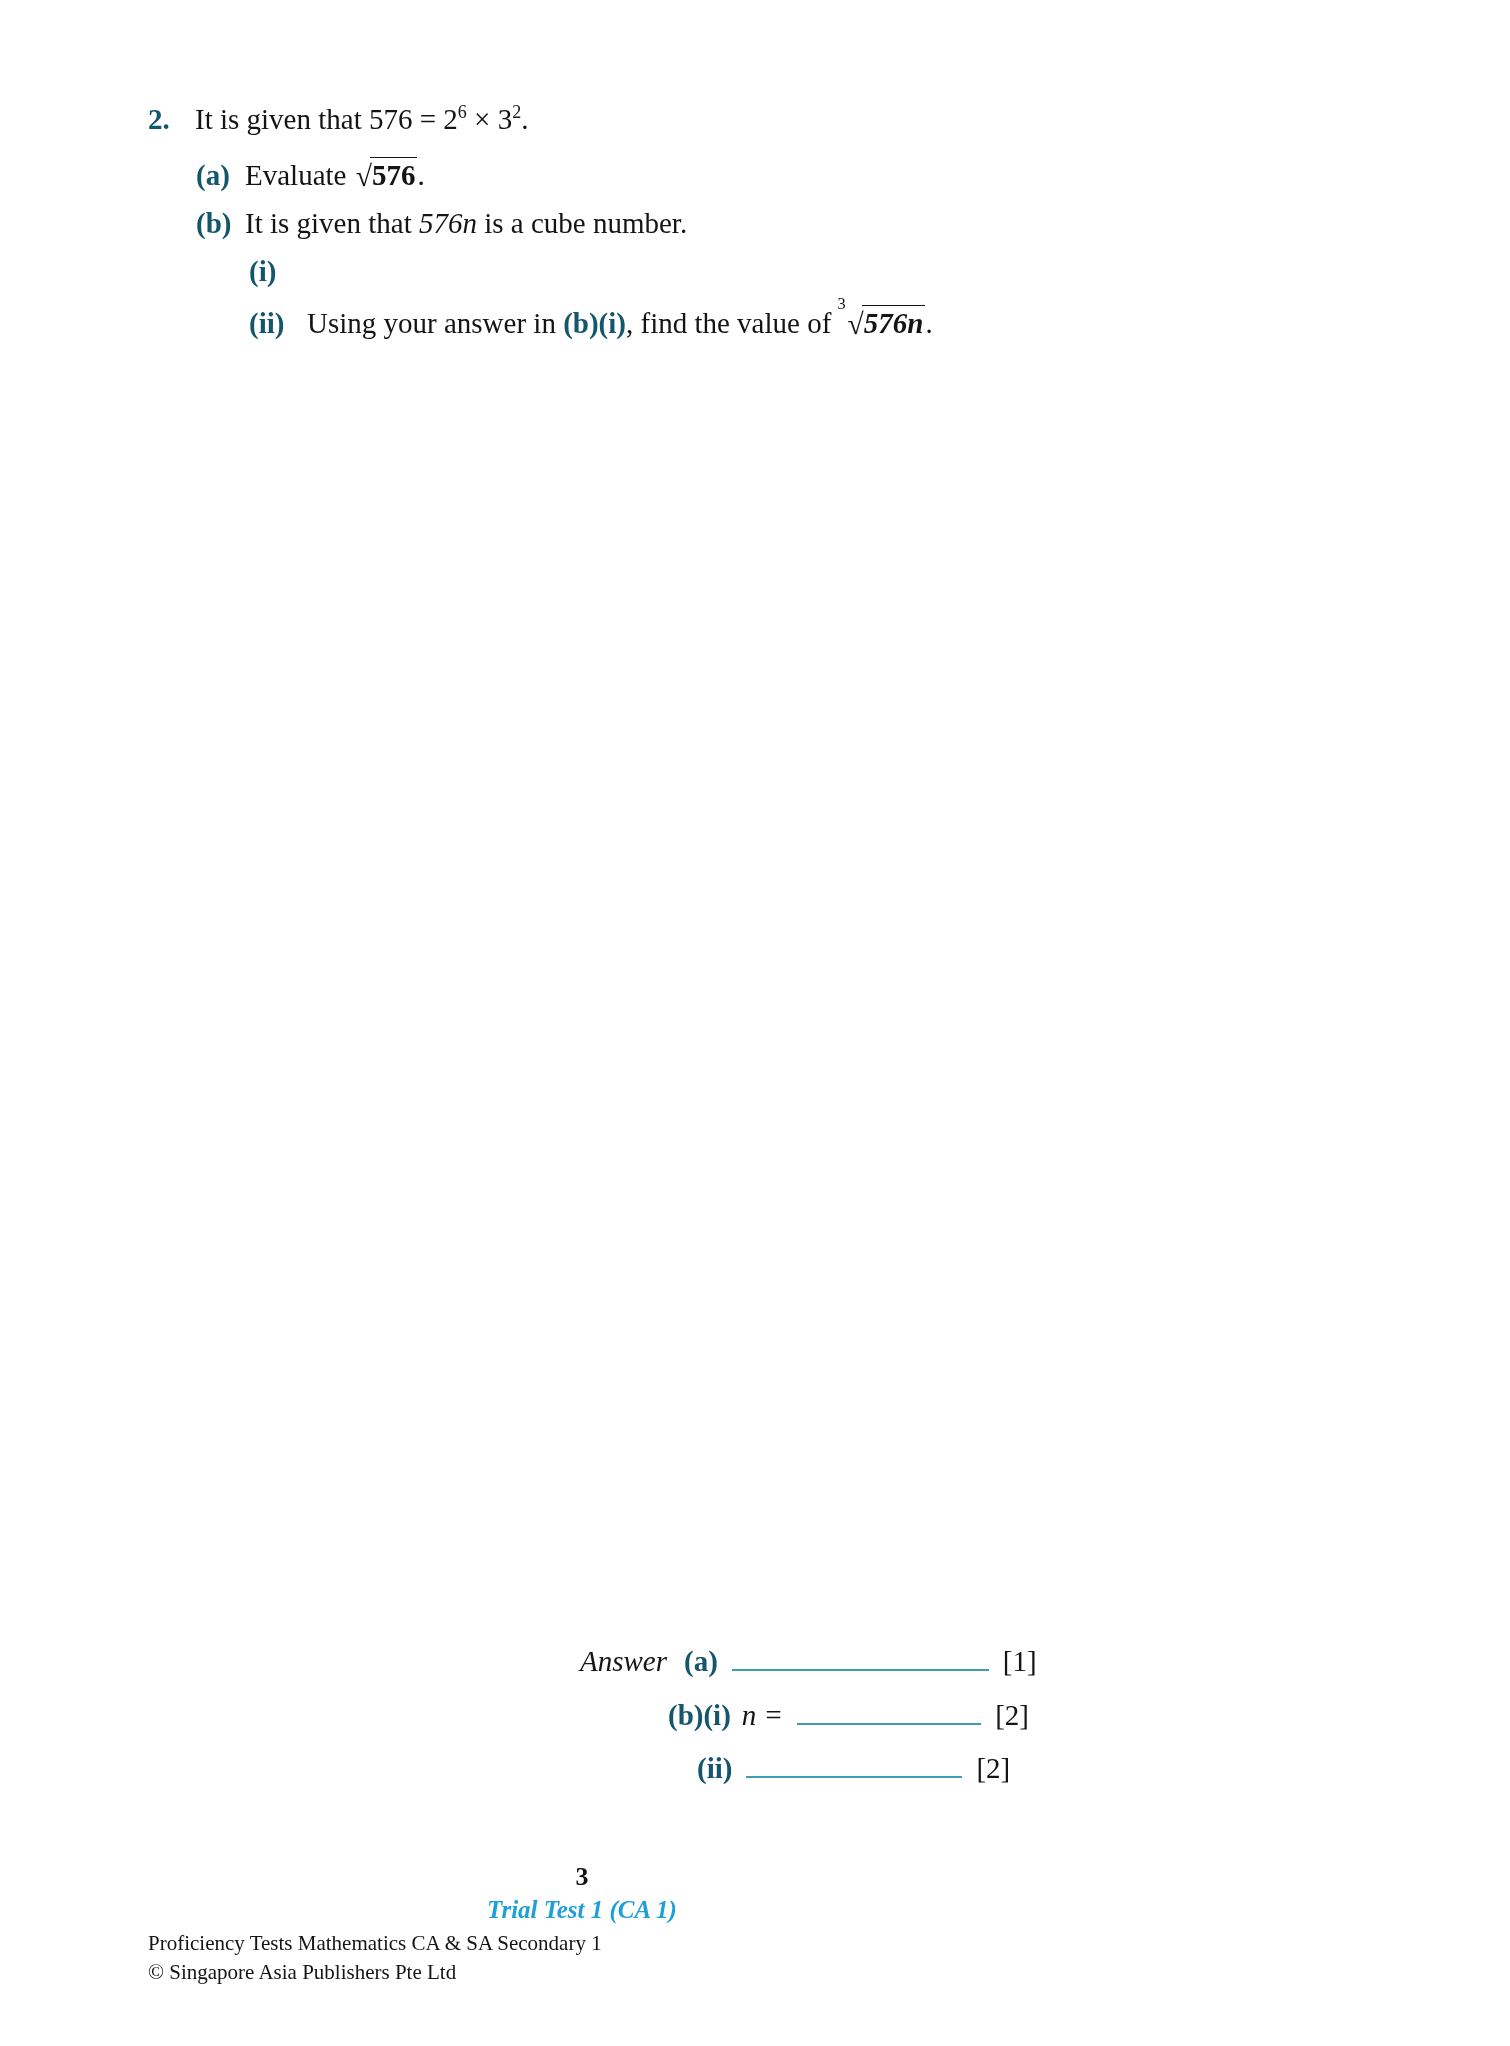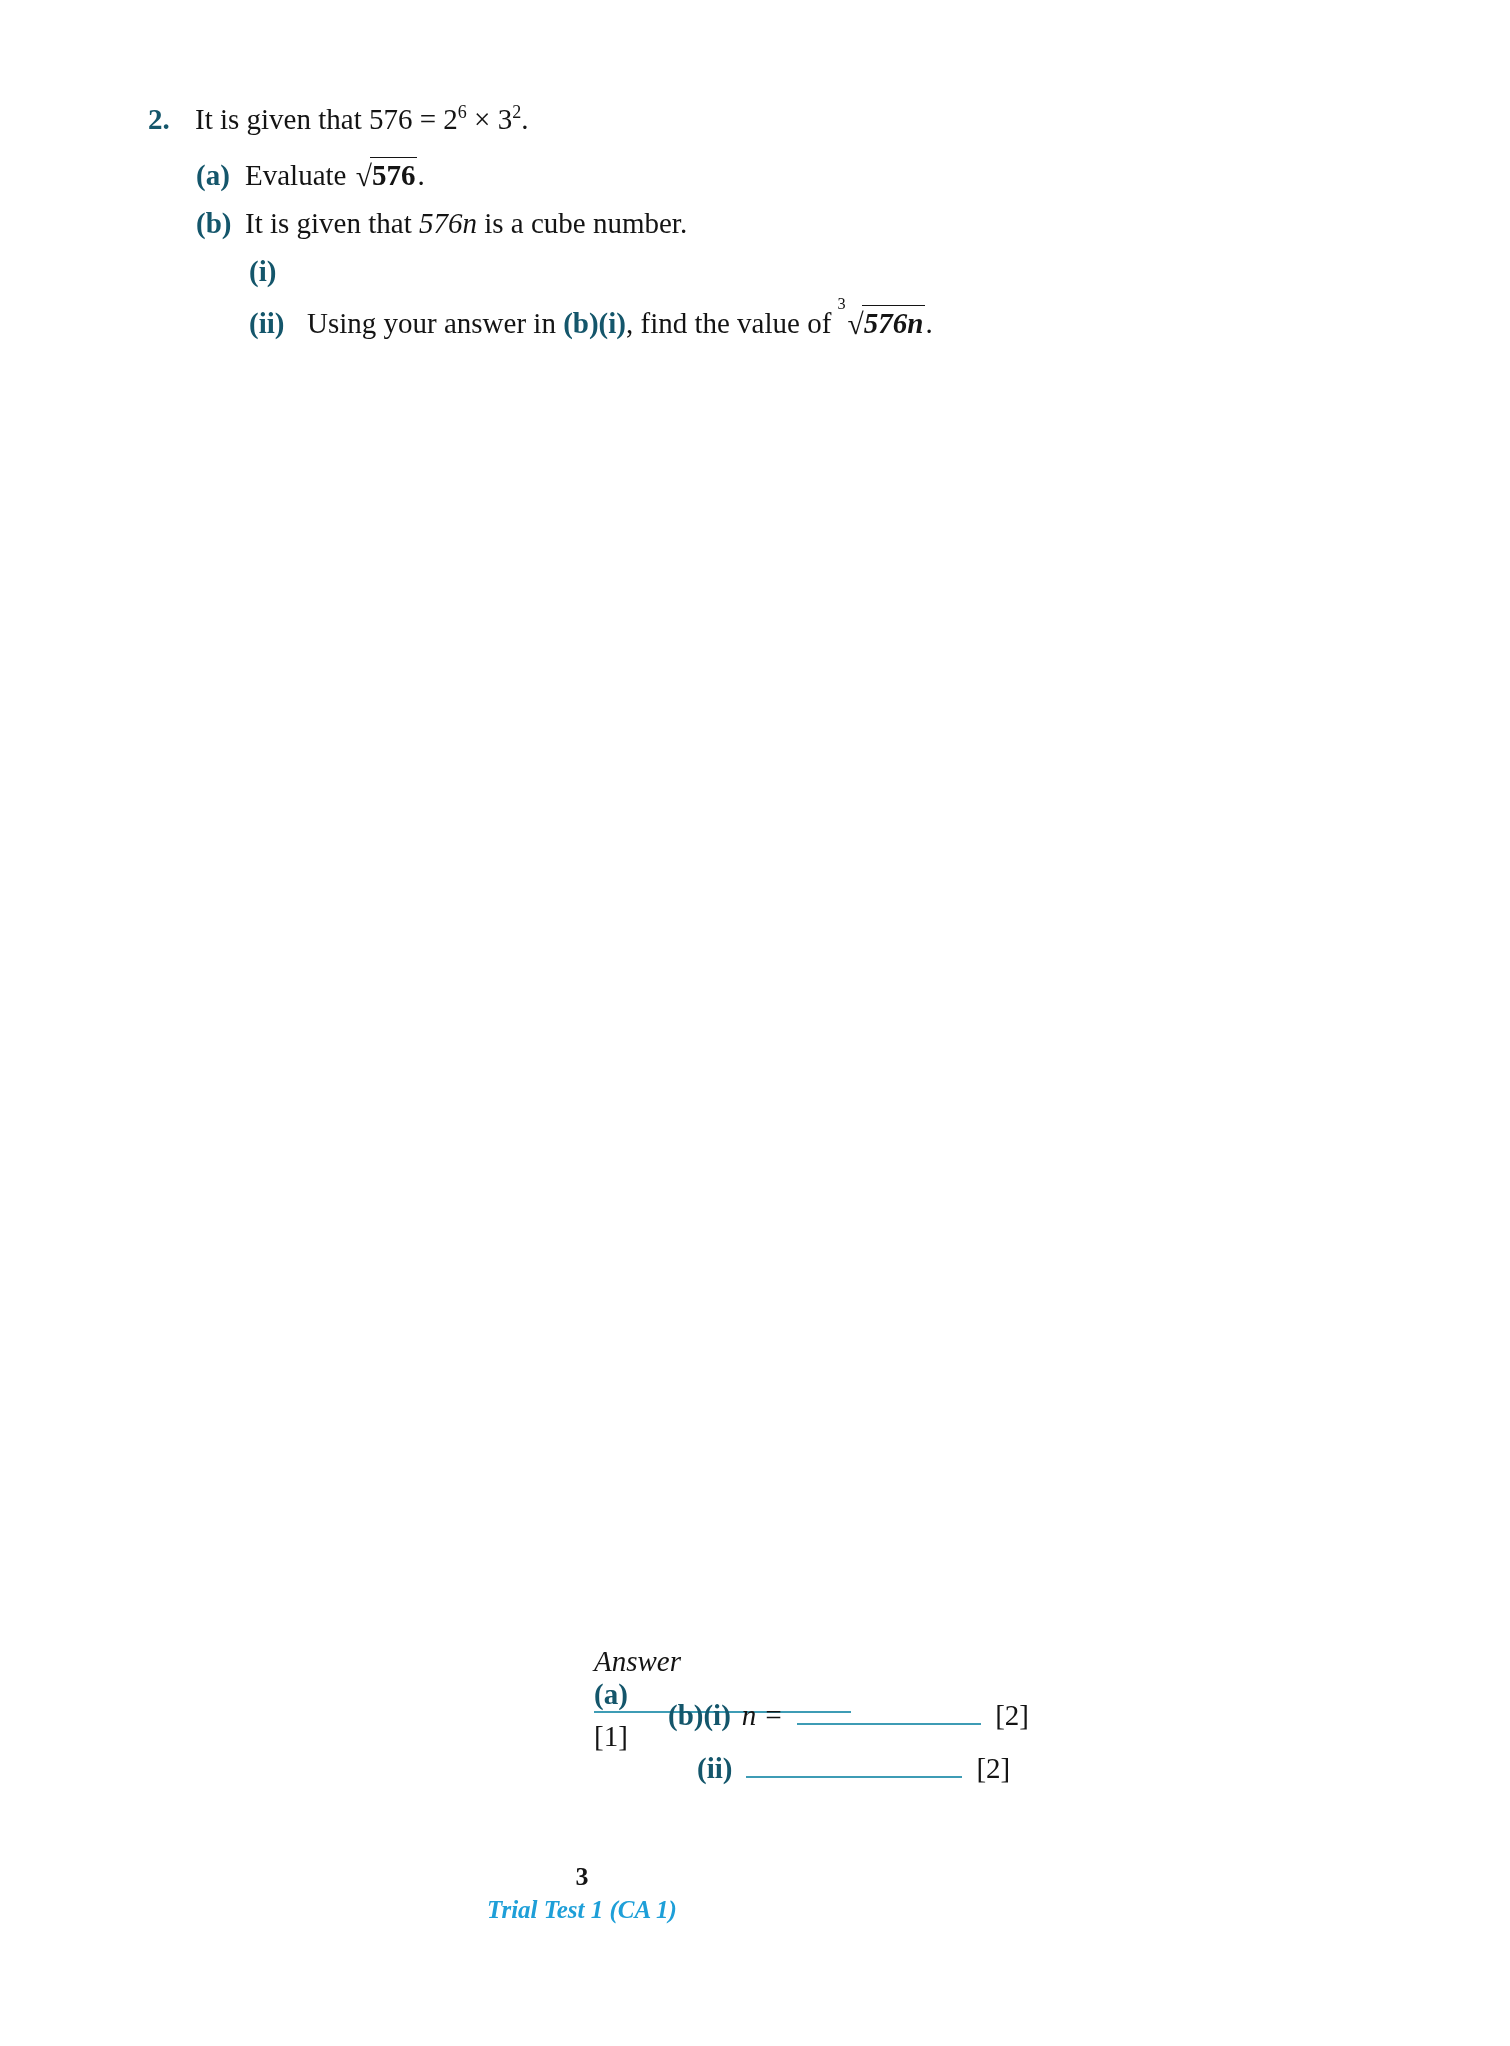--- a/index.html
+++ b/index.html
@@ -111,21 +111,21 @@
     display: inline-block;
     height: 0;
     border-bottom: 2.2px solid #3e9cb5;
     margin: 0 14px 7px 14px;
     vertical-align: middle;
   }
   .ans-marks {
     color: #141414;
   }
 
-  .ans-a   { left: 580px;  top: 1645px; flex-direction: column; }
+  .ans-a   { left: 580px;  top: 1645px; }
   .ans-bi  { left: 668px;  top: 1699px; }
   .ans-bii { left: 697px;  top: 1752px; }
 
   .ans-a   .ans-rule { width: 257px; }
   .ans-bi  .ans-rule { width: 184px; }
   .ans-bii .ans-rule { width: 216px; }
 
   
   .page-number {
     position: absolute;
@@ -201,14 +201,18 @@
   </div>
 
   <div class="ansrow ans-bii">
     <span class="ans-label">(ii)</span>
     <span class="ans-rule"></span>
     <span class="ans-marks">[2]</span>
   </div>
 
   <div class="page-number">3</div>
   <div class="test-title">Trial Test 1 (CA 1)</div>
+  <div class="footnote">
+    <div>Proficiency Tests Mathematics CA &amp; SA Secondary 1</div>
+    <div>© Singapore Asia Publishers Pte Ltd</div>
+  </div>
 
 </div>
 
 </body></html>

